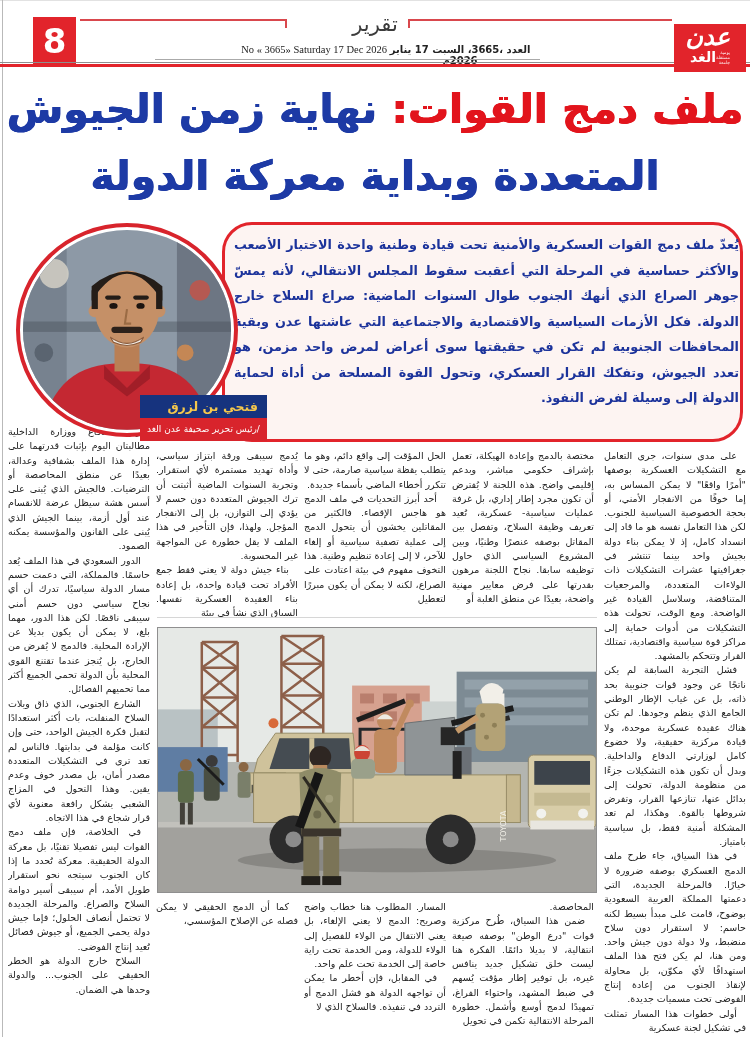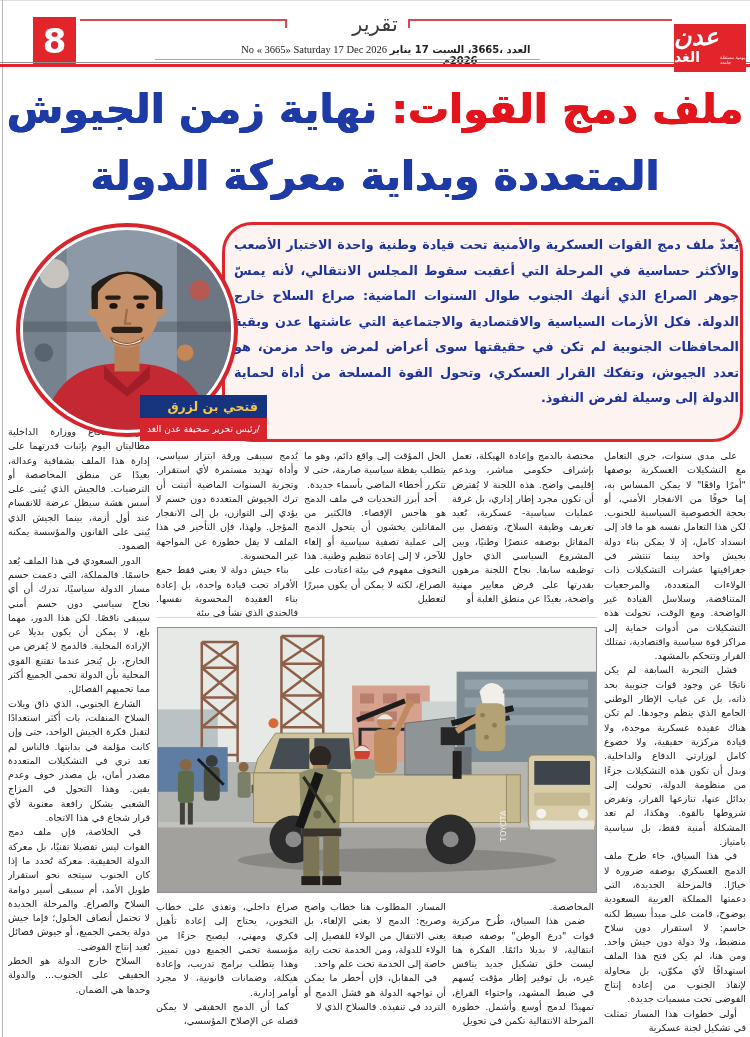--- a/index.html
+++ b/index.html
@@ -5,21 +5,21 @@
   html,body{margin:0;padding:0;background:#fff;}
   .page{position:relative;width:750px;height:1037px;background:#fff;overflow:hidden;
         font-family:"DejaVu Sans",sans-serif;}
   .page-edge-left{position:absolute;left:2px;top:0;width:1px;height:100%;background:#b9b9b9;}
   .page-edge-top{position:absolute;left:0;top:0;width:100%;height:1px;background:#e2e2e2;}
 
   
   .pagenum-box{position:absolute;left:33px;top:17px;width:43px;height:47px;background:#e2242b;
     color:#fff;font-weight:bold;font-size:34px;display:flex;align-items:center;justify-content:center;}
   .logo-box{position:absolute;right:4px;top:24px;width:72px;height:48px;background:#e2242b;color:#fff;
-    z-index:5;padding:1px 0;box-sizing:border-box;text-align:left;direction:rtl;}
+    z-index:5;padding:1px 16px;box-sizing:border-box;text-align:right;direction:rtl;}
   .logo-t1{font-size:24px;font-weight:bold;line-height:24px;font-style:italic;}
   .logo-row{display:flex;justify-content:space-between;align-items:flex-end;}
   .logo-tag{font-size:4.5px;line-height:5px;opacity:.9;width:26px;}
   .logo-t2{font-size:14px;font-weight:bold;line-height:16px;}
   .section-label{position:absolute;left:0;top:12px;width:100%;text-align:center;font-size:21px;
     color:#3c3c3c;direction:rtl;}
   .rule-red-left{position:absolute;left:80px;top:19px;width:207px;height:2px;background:#d9484d;}
   .rule-red-left:after{content:"";position:absolute;right:0;top:0;width:2px;height:9px;background:#d9484d;}
   .rule-red-right{position:absolute;left:408px;top:19px;width:264px;height:2px;background:#d9484d;}
   .rule-red-right:before{content:"";position:absolute;left:0;top:0;width:2px;height:9px;background:#d9484d;}
@@ -162,24 +162,23 @@
     <p>الحل المؤقت إلى واقع دائم، وهو ما يتطلب يقظة سياسية صارمة، حتى لا تتكرر أخطاء الماضي بأسماء جديدة.</p>
     <p class="ind">أحد أبرز التحديات في ملف الدمج هو هاجس الإقصاء. فالكثير من المقاتلين يخشون أن يتحول الدمج إلى عملية تصفية سياسية أو إلغاء للآخر، لا إلى إعادة تنظيم وطنية. هذا التخوف مفهوم في بيئة اعتادت على الصراع، لكنه لا يمكن أن يكون مبررًا لتعطيل</p>
   </div>
   <div class="colblock c-c-bot">
     <p>المسار. المطلوب هنا خطاب واضح وصريح: الدمج لا يعني الإلغاء، بل يعني الانتقال من الولاء للفصيل إلى الولاء للدولة، ومن الخدمة تحت راية خاصة إلى الخدمة تحت علم واحد.</p>
     <p class="ind">في المقابل، فإن أخطر ما يمكن أن تواجهه الدولة هو فشل الدمج أو التردد في تنفيذه. فالسلاح الذي لا</p>
   </div>
 
   <div class="colblock c-d-top">
     <p>يُدمج سيبقى ورقة ابتزاز سياسي، وأداة تهديد مستمرة لأي استقرار. وتجربة السنوات الماضية أثبتت أن ترك الجيوش المتعددة دون حسم لا يؤدي إلى التوازن، بل إلى الانفجار المؤجل. ولهذا، فإن التأخير في هذا الملف لا يقل خطورة عن المواجهة غير المحسوبة.</p>
-    <p class="ind">بناء جيش دولة لا يعني فقط جمع الأفراد تحت قيادة واحدة، بل إعادة بناء العقيدة المحسوبة نفسها. فالجندي الذي نشأ في بيئة</p>
+    <p class="ind">بناء جيش دولة لا يعني فقط جمع الأفراد تحت قيادة واحدة، بل إعادة بناء العقيدة العسكرية نفسها. السياق الذي نشأ في بيئة</p>
   </div>
   <div class="colblock c-d-bot">
-    <p>صراع داخلي، وتغذى على خطاب التخوين، يحتاج إلى إعادة تأهيل فكري ومهني، ليصبح جزءًا من مؤسسة تحمي الجميع دون تمييز. وهذا يتطلب برامج تدريب، وإعادة هيكلة، وضمانات قانونية، لا مجرد أوامر إدارية.</p>
     <p class="ind">كما أن الدمج الحقيقي لا يمكن فصله عن الإصلاح المؤسسي،</p>
   </div>
 
   <div class="colblock c-left">
     <p>فوزارة الدفاع ووزارة الداخلية مطالبتان اليوم بإثبات قدرتهما على إدارة هذا الملف بشفافية وعدالة، بعيدًا عن منطق المحاصصة أو الترضيات. فالجيش الذي يُبنى على أسس هشة سيظل عرضة للانقسام عند أول أزمة، بينما الجيش الذي يُبنى على القانون والمؤسسة يمكنه الصمود.</p>
     <p class="ind">الدور السعودي في هذا الملف يُعد حاسمًا. فالمملكة، التي دعمت حسم مسار الدولة سياسيًا، تدرك أن أي نجاح سياسي دون حسم أمني سيبقى ناقصًا. لكن هذا الدور، مهما بلغ، لا يمكن أن يكون بديلا عن الإرادة المحلية. فالدمج لا يُفرض من الخارج، بل يُنجز عندما تقتنع القوى المحلية بأن الدولة تحمي الجميع أكثر مما تحميهم الفصائل.</p>
     <p class="ind">الشارع الجنوبي، الذي ذاق ويلات السلاح المنفلت، بات أكثر استعدادًا لتقبل فكرة الجيش الواحد، حتى وإن كانت مؤلمة في بدايتها. فالناس لم تعد ترى في التشكيلات المتعددة مصدر أمان، بل مصدر خوف وعدم يقين. وهذا التحول في المزاج الشعبي يشكل رافعة معنوية لأي قرار شجاع في هذا الاتجاه.</p>
     <p class="ind">في الخلاصة، فإن ملف دمج القوات ليس تفصيلا تقنيًا، بل معركة الدولة الحقيقية. معركة تُحدد ما إذا كان الجنوب سيتجه نحو استقرار طويل الأمد، أم سيبقى أسير دوامة السلاح والصراع. والمرحلة الجديدة لا تحتمل أنصاف الحلول؛ فإما جيش دولة يحمي الجميع، أو جيوش فصائل تُعيد إنتاج الفوضى.</p>
     <p class="ind">السلاح خارج الدولة هو الخطر الحقيقي على الجنوب... والدولة وحدها هي الضمان.</p>
   </div>

